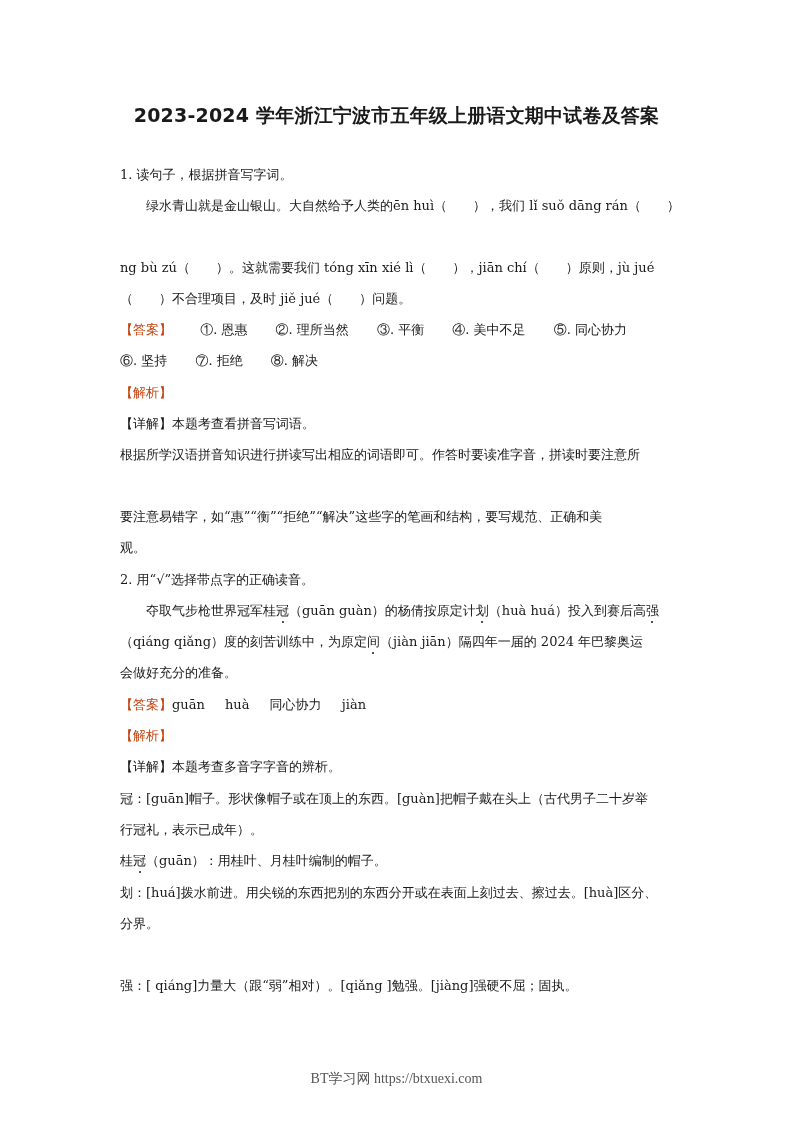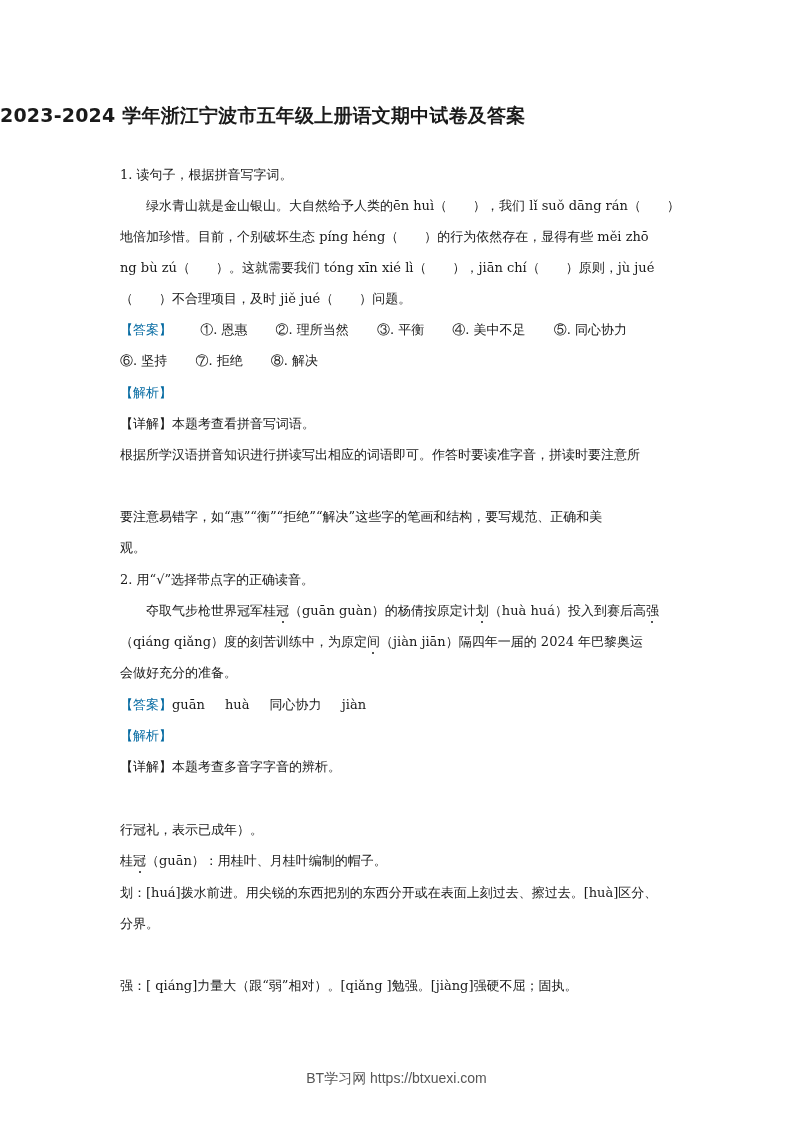--- a/index.html
+++ b/index.html
@@ -3,53 +3,52 @@
 <meta charset="utf-8">
 <style>
   html, body { margin: 0; padding: 0; background: #ffffff; }
   body {
     width: 793px; height: 1122px; position: relative; overflow: hidden;
     font-family: "DejaVu Serif", "Liberation Serif", serif;
     color: #1a1a1a;
   }
   .page { position: absolute; left: 0; top: 0; width: 793px; height: 1122px; }
   .title {
-    position: absolute; top: 103px; left: 0; width: 793px; text-align: left;
+    position: absolute; top: 103px; left: 0; width: 793px; text-align: center;
     font-size: 19px; font-weight: bold; letter-spacing: 0.2px;
     font-family: "DejaVu Sans", "Liberation Sans", sans-serif;
   }
   .line {
     position: absolute; left: 120px; width: 560px;
     font-size: 13px; line-height: 18px; white-space: nowrap;
   }
   .indent { padding-left: 26px; }
-  .tag { color: #0369a1; }
+  .tag { color: #c2410c; }
   .gap { display: inline-block; width: 24px; }
   .gap-s { display: inline-block; width: 16px; }
   .dot { position: relative; }
   .dot::after {
     content: ""; position: absolute; left: 50%; bottom: -5px; width: 2px; height: 2px;
     background: #1a1a1a; border-radius: 50%; transform: translateX(-50%);
   }
   .footer {
     position: absolute; top: 1070px; left: 0; width: 793px; text-align: center;
-    font-family: Liberation Sans, sans-serif;
+    font-family: Liberation Serif, serif;
     font-size: 14px; color: #555555;
   }
 </style>
 </head>
 <body>
 
 <div class="page">
 
   <div class="title">2023-2024 学年浙江宁波市五年级上册语文期中试卷及答案</div>
 
   <div class="line" style="top:166px">1. 读句子，根据拼音写字词。</div>
   <div class="line indent" style="top:197px">绿水青山就是金山银山。大自然给予人类的ēn huì（　　），我们 lǐ suǒ dāng rán（　　）</div>
-  <div class="line" style="top:228px">地倍加珍惜。目前，个别破坏生态 píng héng（　　）的行为依然存在，显得有些 měi zhō</div>
   <div class="line" style="top:259px">ng bù zú（　　）。这就需要我们 tóng xīn xié lì（　　），jiān chí（　　）原则，jù jué</div>
   <div class="line" style="top:290px">（　　）不合理项目，及时 jiě jué（　　）问题。</div>
 
   <div class="line" style="top:321px">
     <span class="tag">【答案】</span><span class="gap"></span>
     <span>①. 恩惠</span><span class="gap"></span>
     <span>②. 理所当然</span><span class="gap"></span>
     <span>③. 平衡</span><span class="gap"></span>
     <span>④. 美中不足</span><span class="gap"></span>
     <span>⑤. 同心协力</span>
@@ -76,20 +75,21 @@
 
   <div class="line" style="top:696px">
     <span class="tag">【答案】</span><span>guān</span><span class="gap-s"></span>
     <span>huà</span><span class="gap-s"></span>
     <span>同心协力</span><span class="gap-s"></span>
     <span>jiàn</span>
   </div>
   <div class="line tag" style="top:727px">【解析】</div>
   <div class="line" style="top:758px">【详解】本题考查多音字字音的辨析。</div>
 
+  <div class="line" style="top:790px">冠：[guān]帽子。形状像帽子或在顶上的东西。[guàn]把帽子戴在头上（古代男子二十岁举</div>
   <div class="line" style="top:821px">行冠礼，表示已成年）。</div>
   <div class="line" style="top:852px">
     <span>桂</span><span class="dot">冠</span><span>（guān）：用桂叶、月桂叶编制的帽子。</span>
   </div>
   <div class="line" style="top:884px">划：[huá]拨水前进。用尖锐的东西把别的东西分开或在表面上刻过去、擦过去。[huà]区分、</div>
   <div class="line" style="top:915px">分界。</div>
   <div class="line" style="top:977px">强：[ qiáng]力量大（跟“弱”相对）。[qiǎng ]勉强。[jiàng]强硬不屈；固执。</div>
 
   <div class="footer">BT学习网 https://btxuexi.com</div>
 </div>

